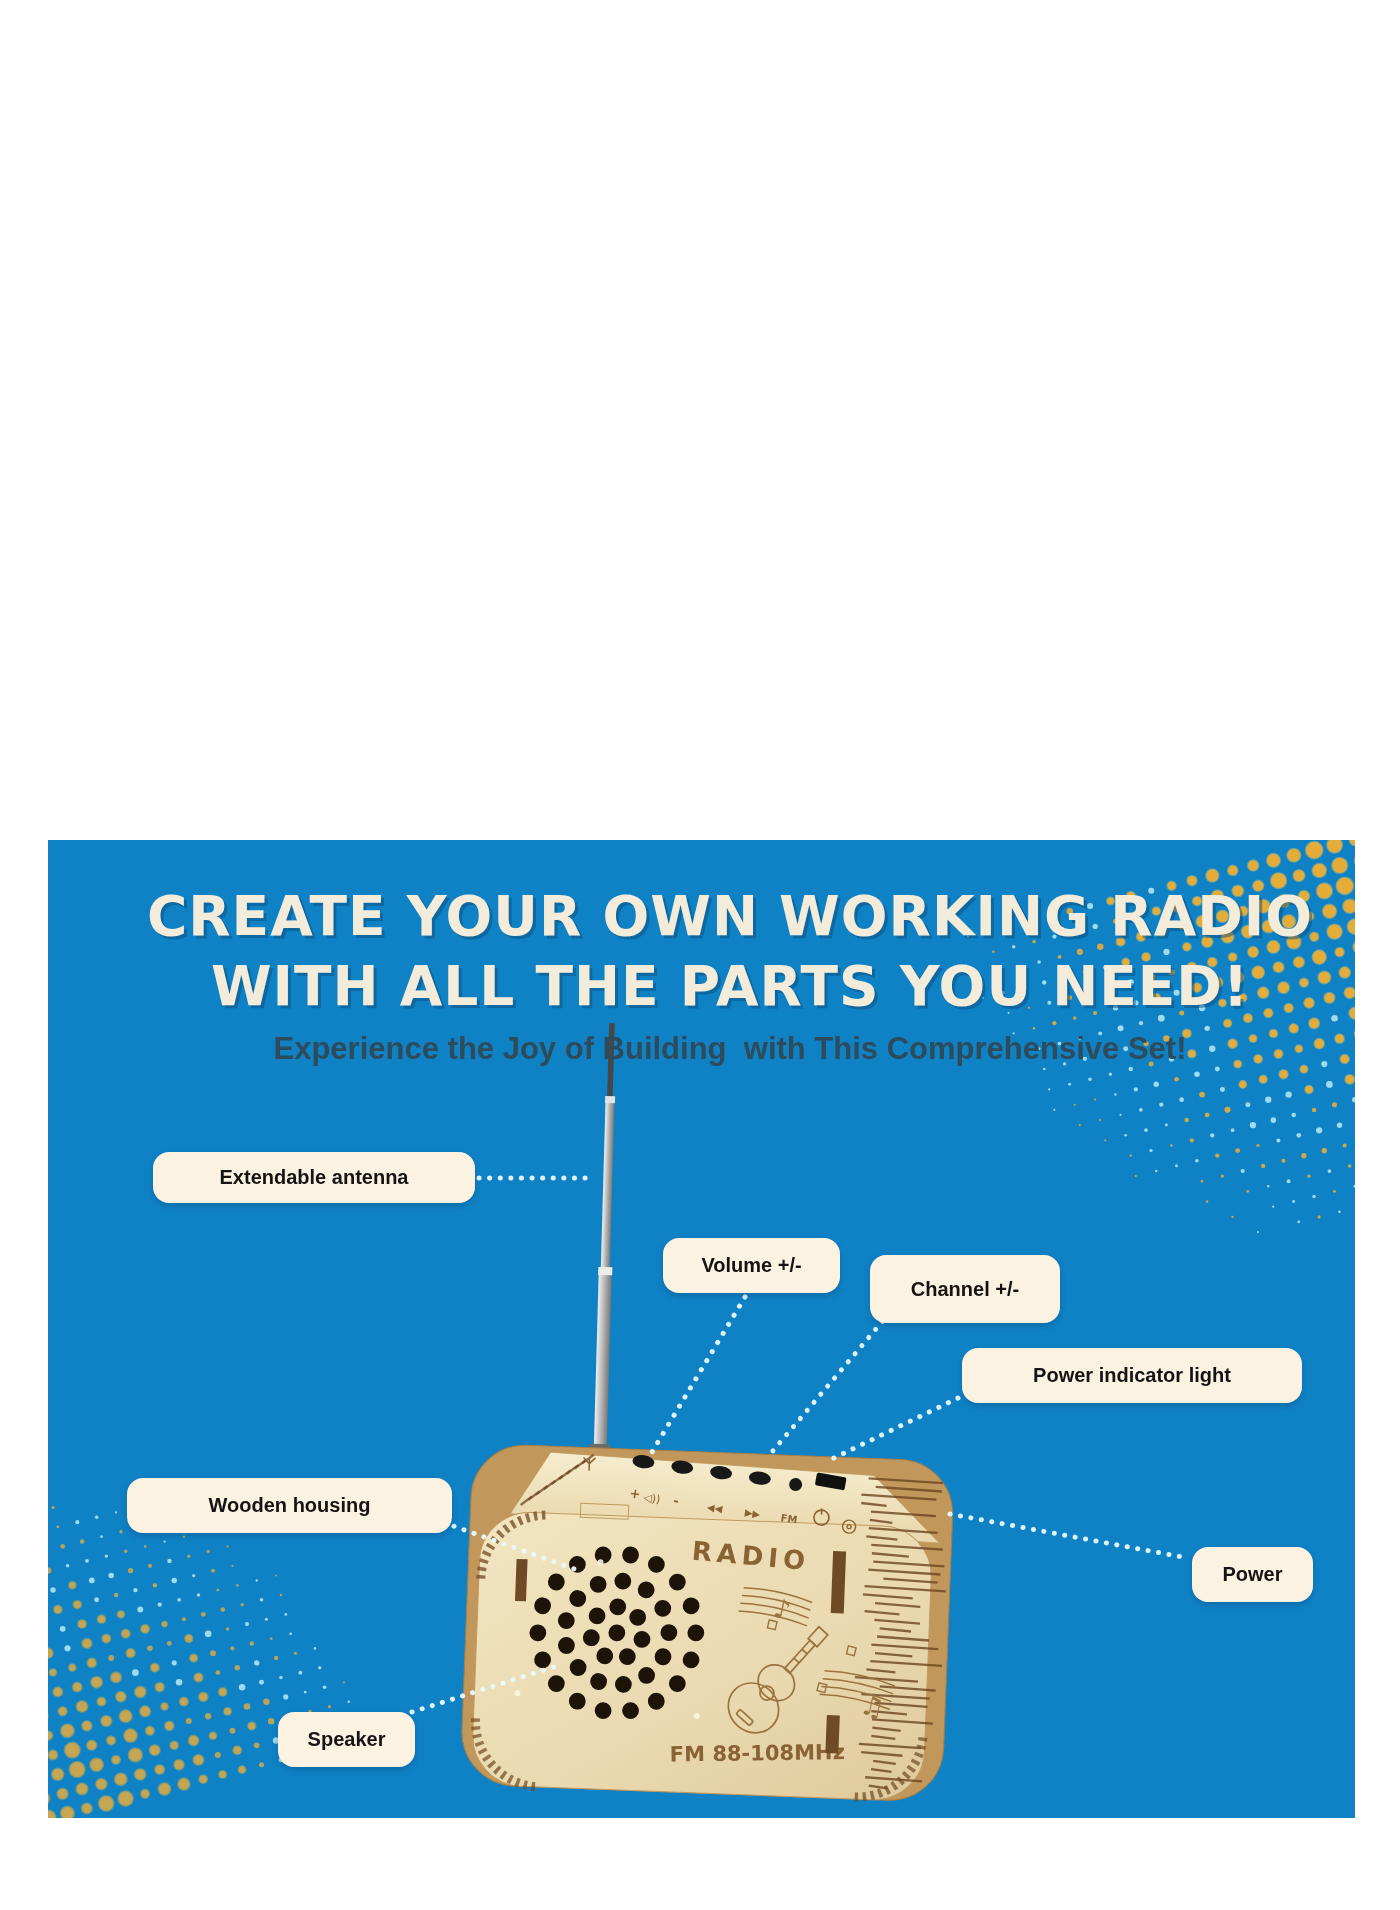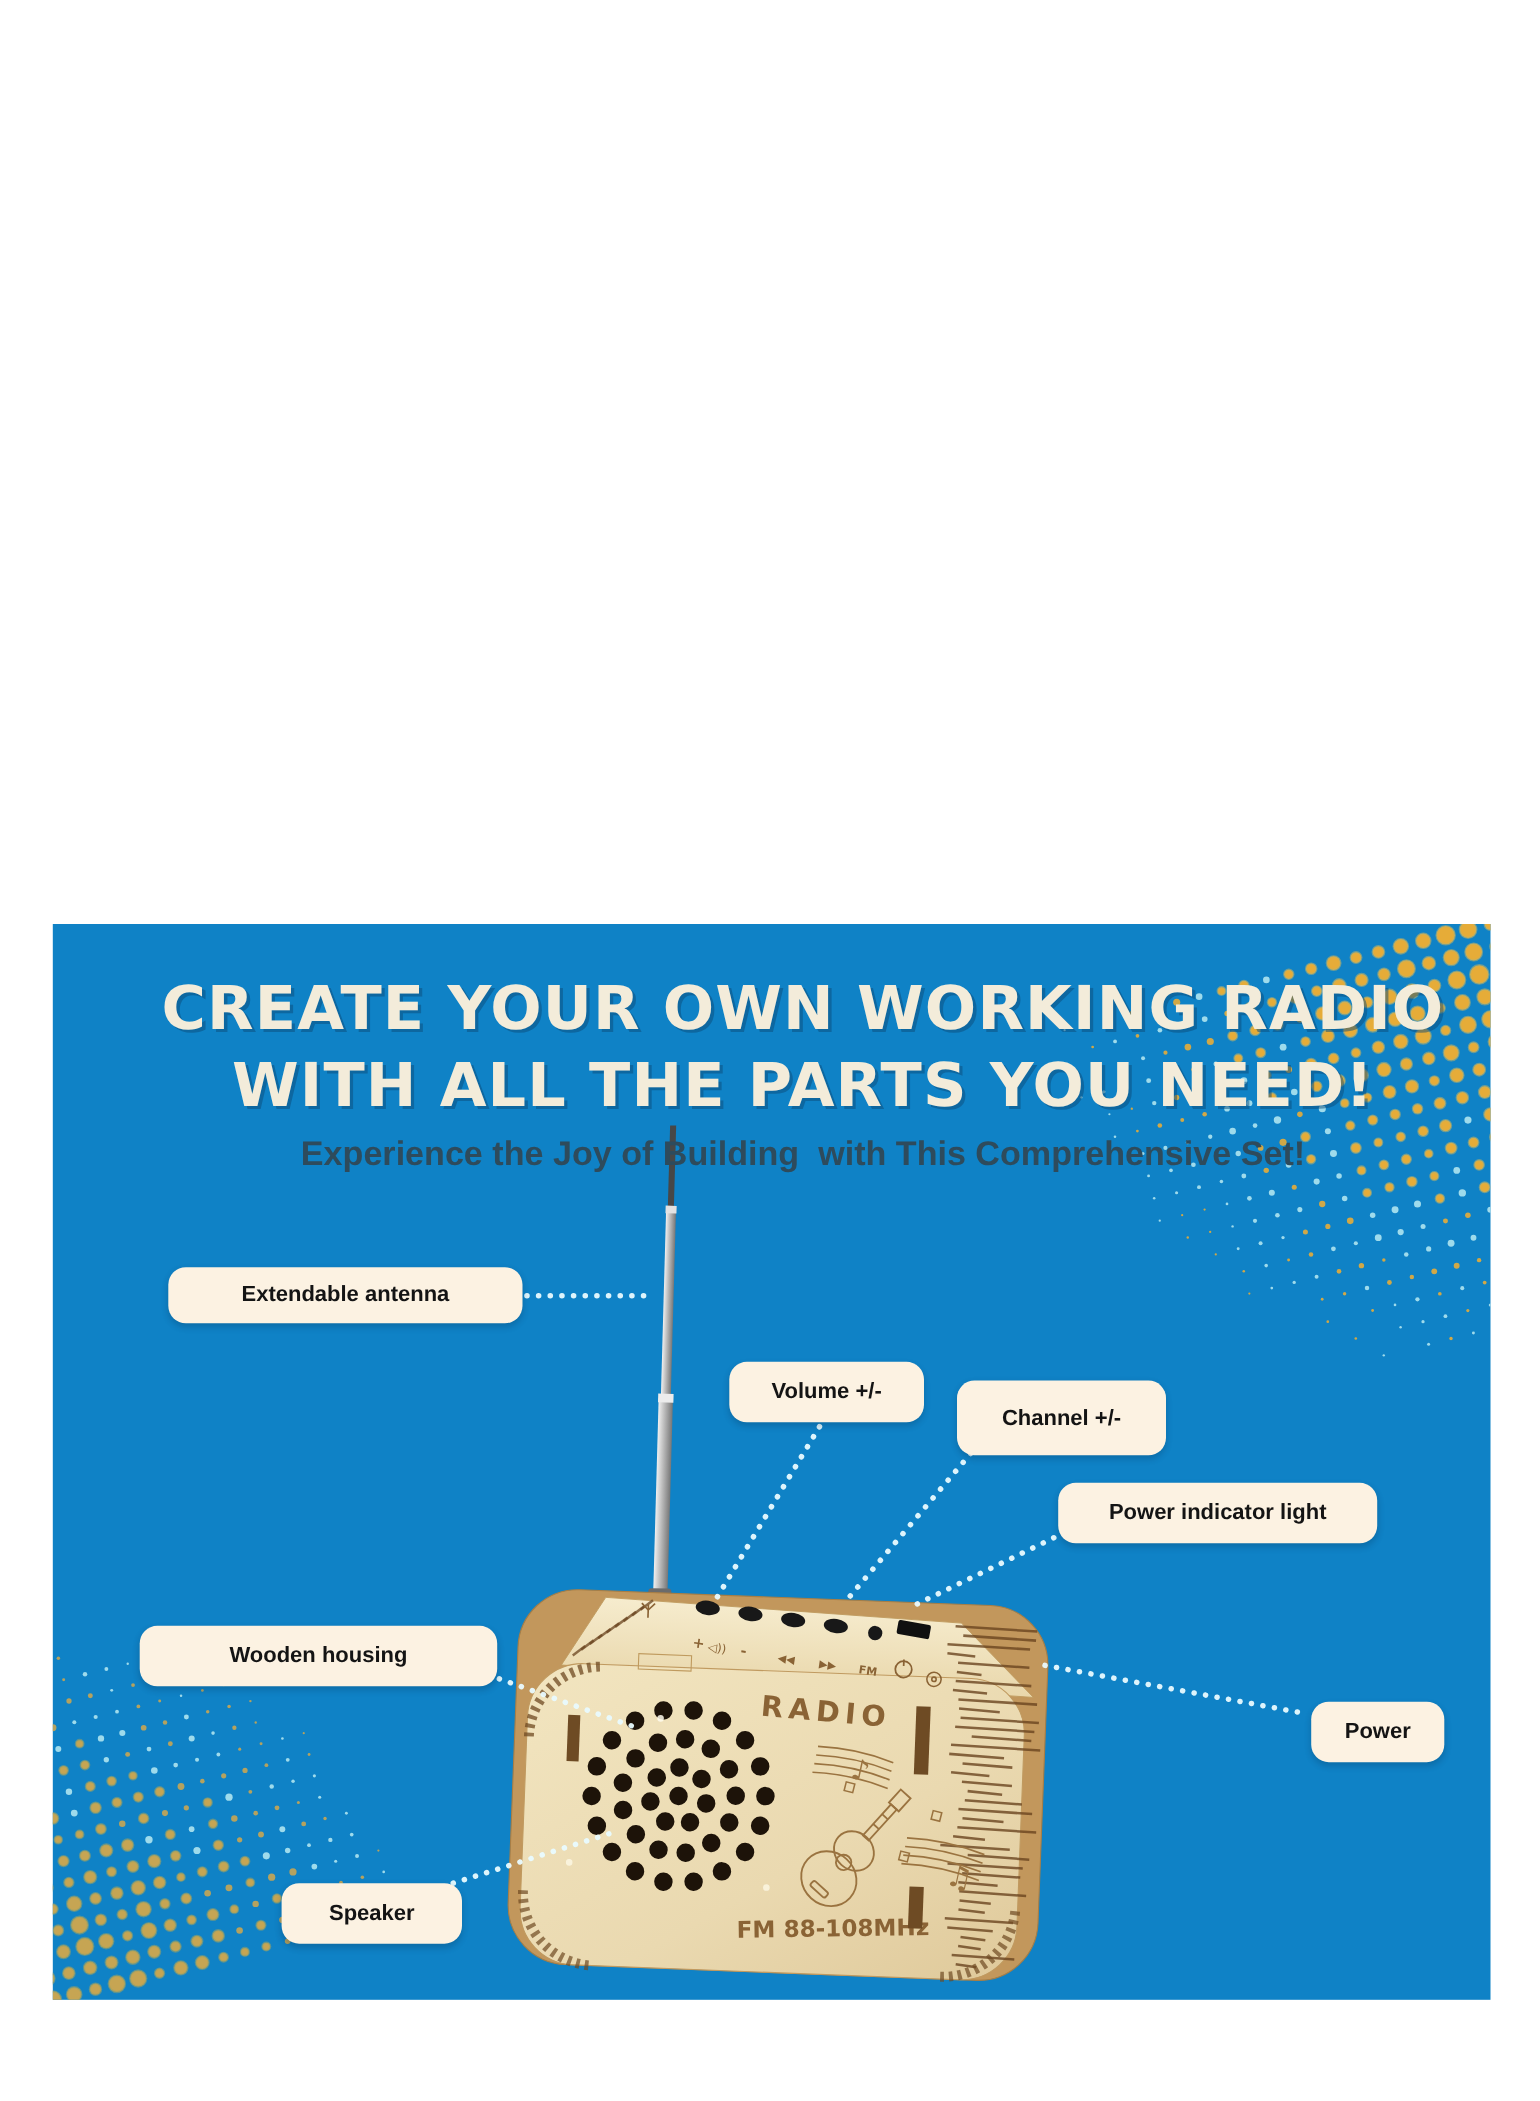--- a/index.html
+++ b/index.html
@@ -779,25 +779,25 @@
 
   <div class="pill" style="left:153px;top:1152px;width:322px;height:51px">
     <span>Extendable antenna</span>
   </div>
   <div class="pill" style="left:663px;top:1238px;width:177px;height:55px">
     <span>Volume +/-</span>
   </div>
   <div class="pill" style="left:870px;top:1255px;width:190px;height:68px">
     <span>Channel +/-</span>
   </div>
-  <div class="pill" style="left:962px;top:1348px;width:290px;height:55px">
+  <div class="pill" style="left:962px;top:1348px;width:340px;height:55px">
     <span>Power indicator light</span>
   </div>
   <div class="pill" style="left:127px;top:1478px;width:325px;height:55px">
     <span>Wooden housing</span>
   </div>
   <div class="pill" style="left:1192px;top:1547px;width:121px;height:55px">
     <span>Power</span>
   </div>
-  <div class="pill" style="left:256px;top:1712px;width:164px;height:55px">
+  <div class="pill" style="left:278px;top:1712px;width:137px;height:55px">
     <span>Speaker</span>
   </div>
 </div>
 
 </body></html>

